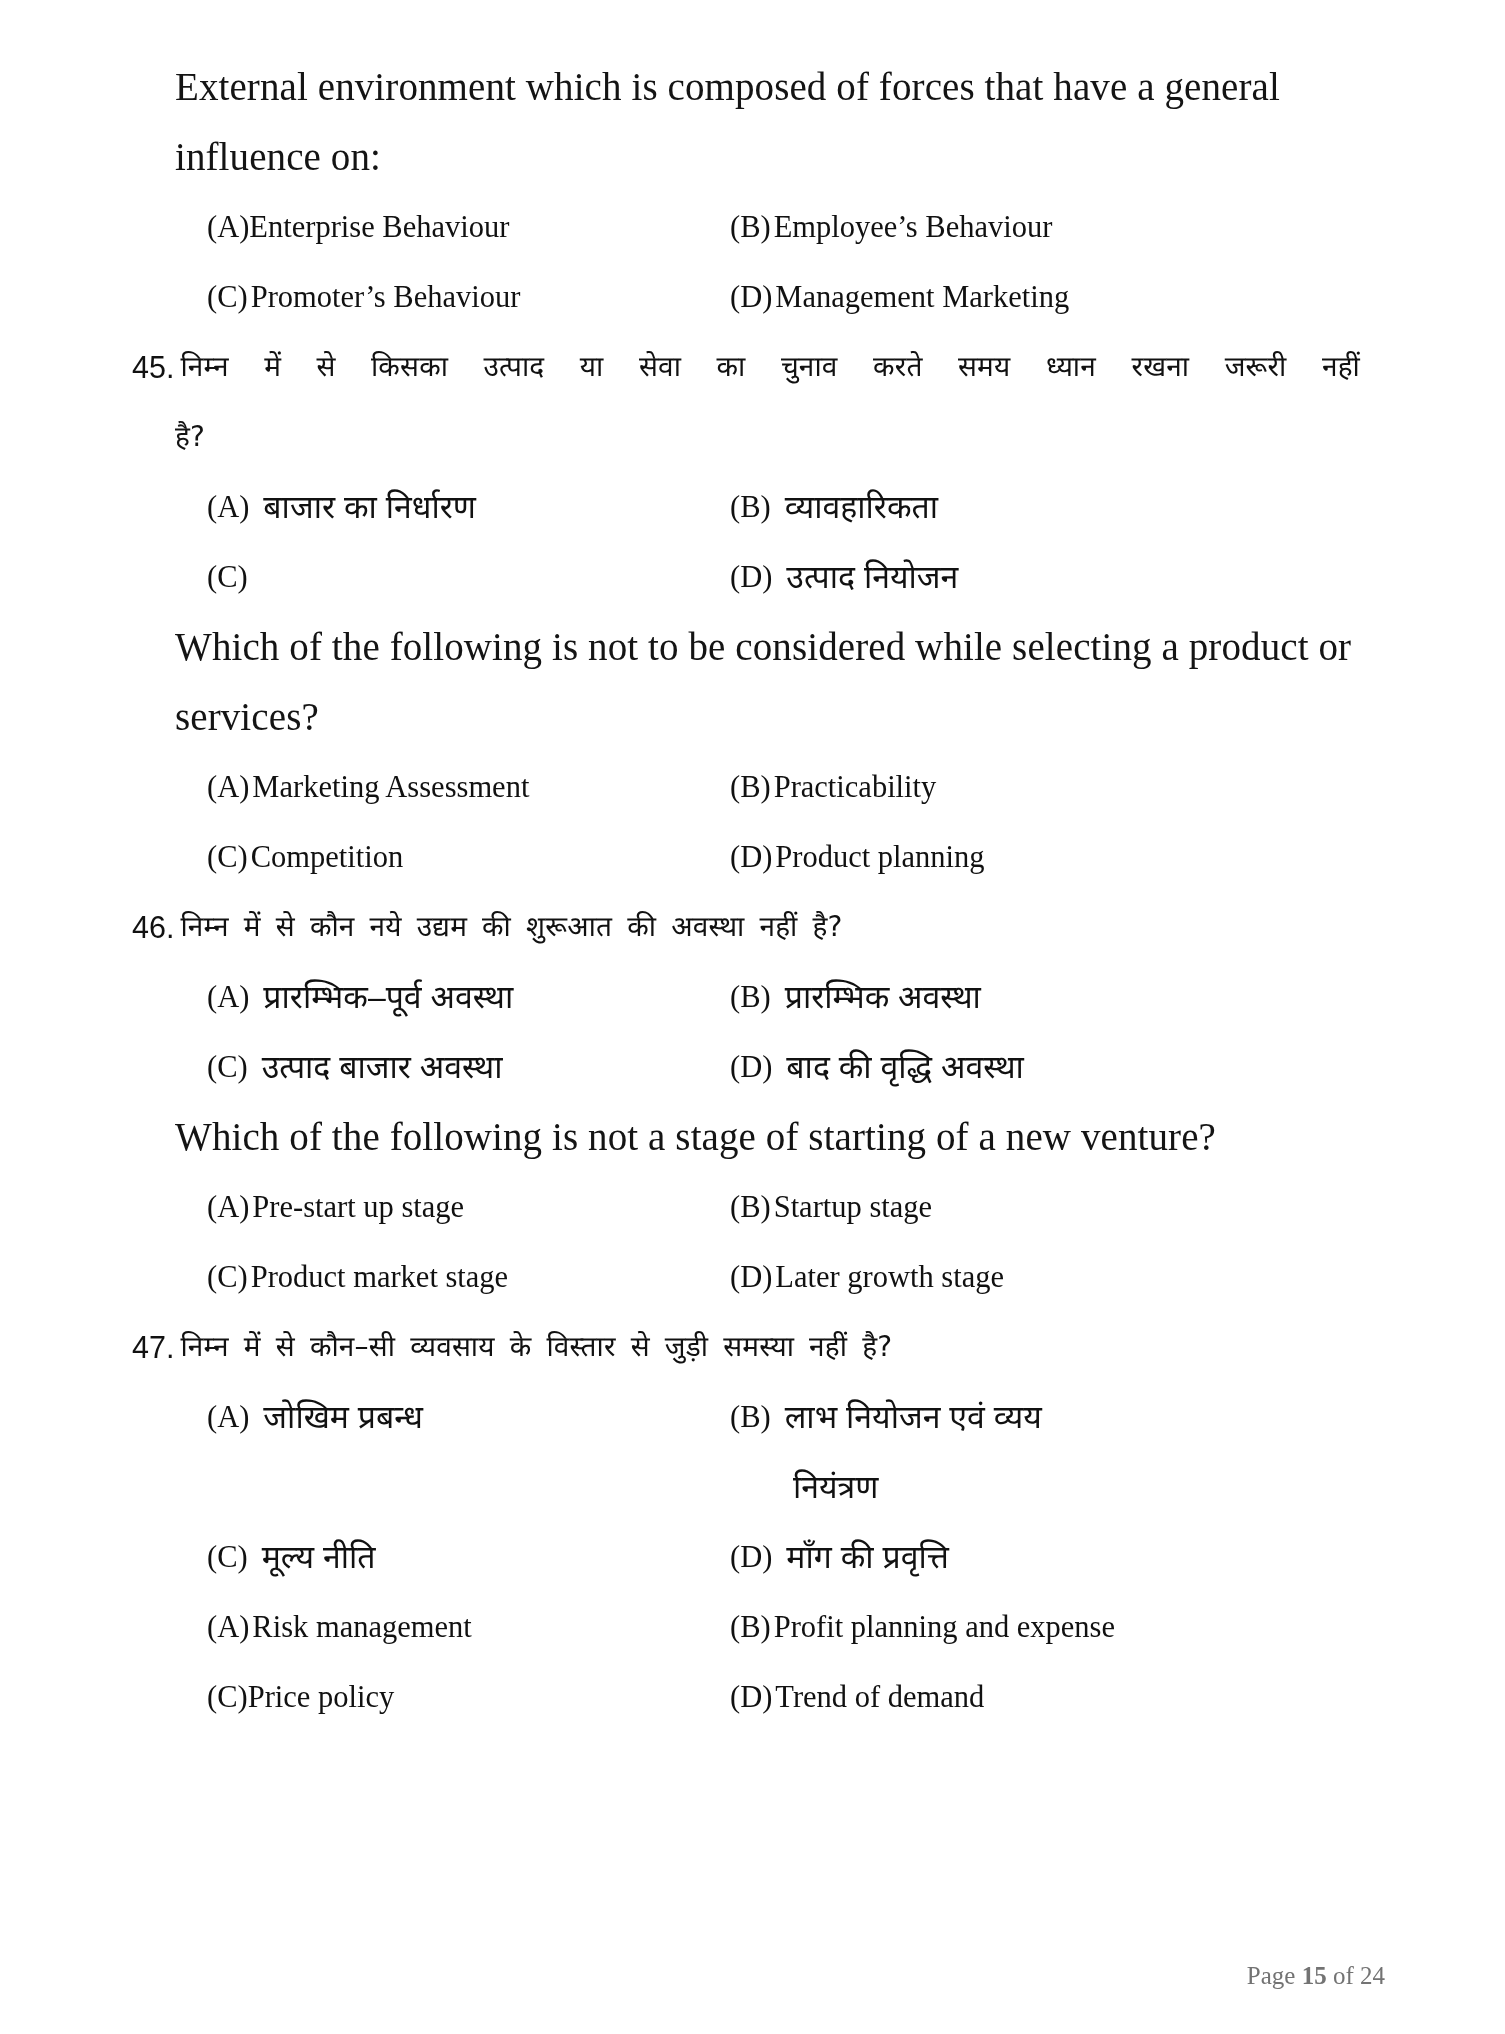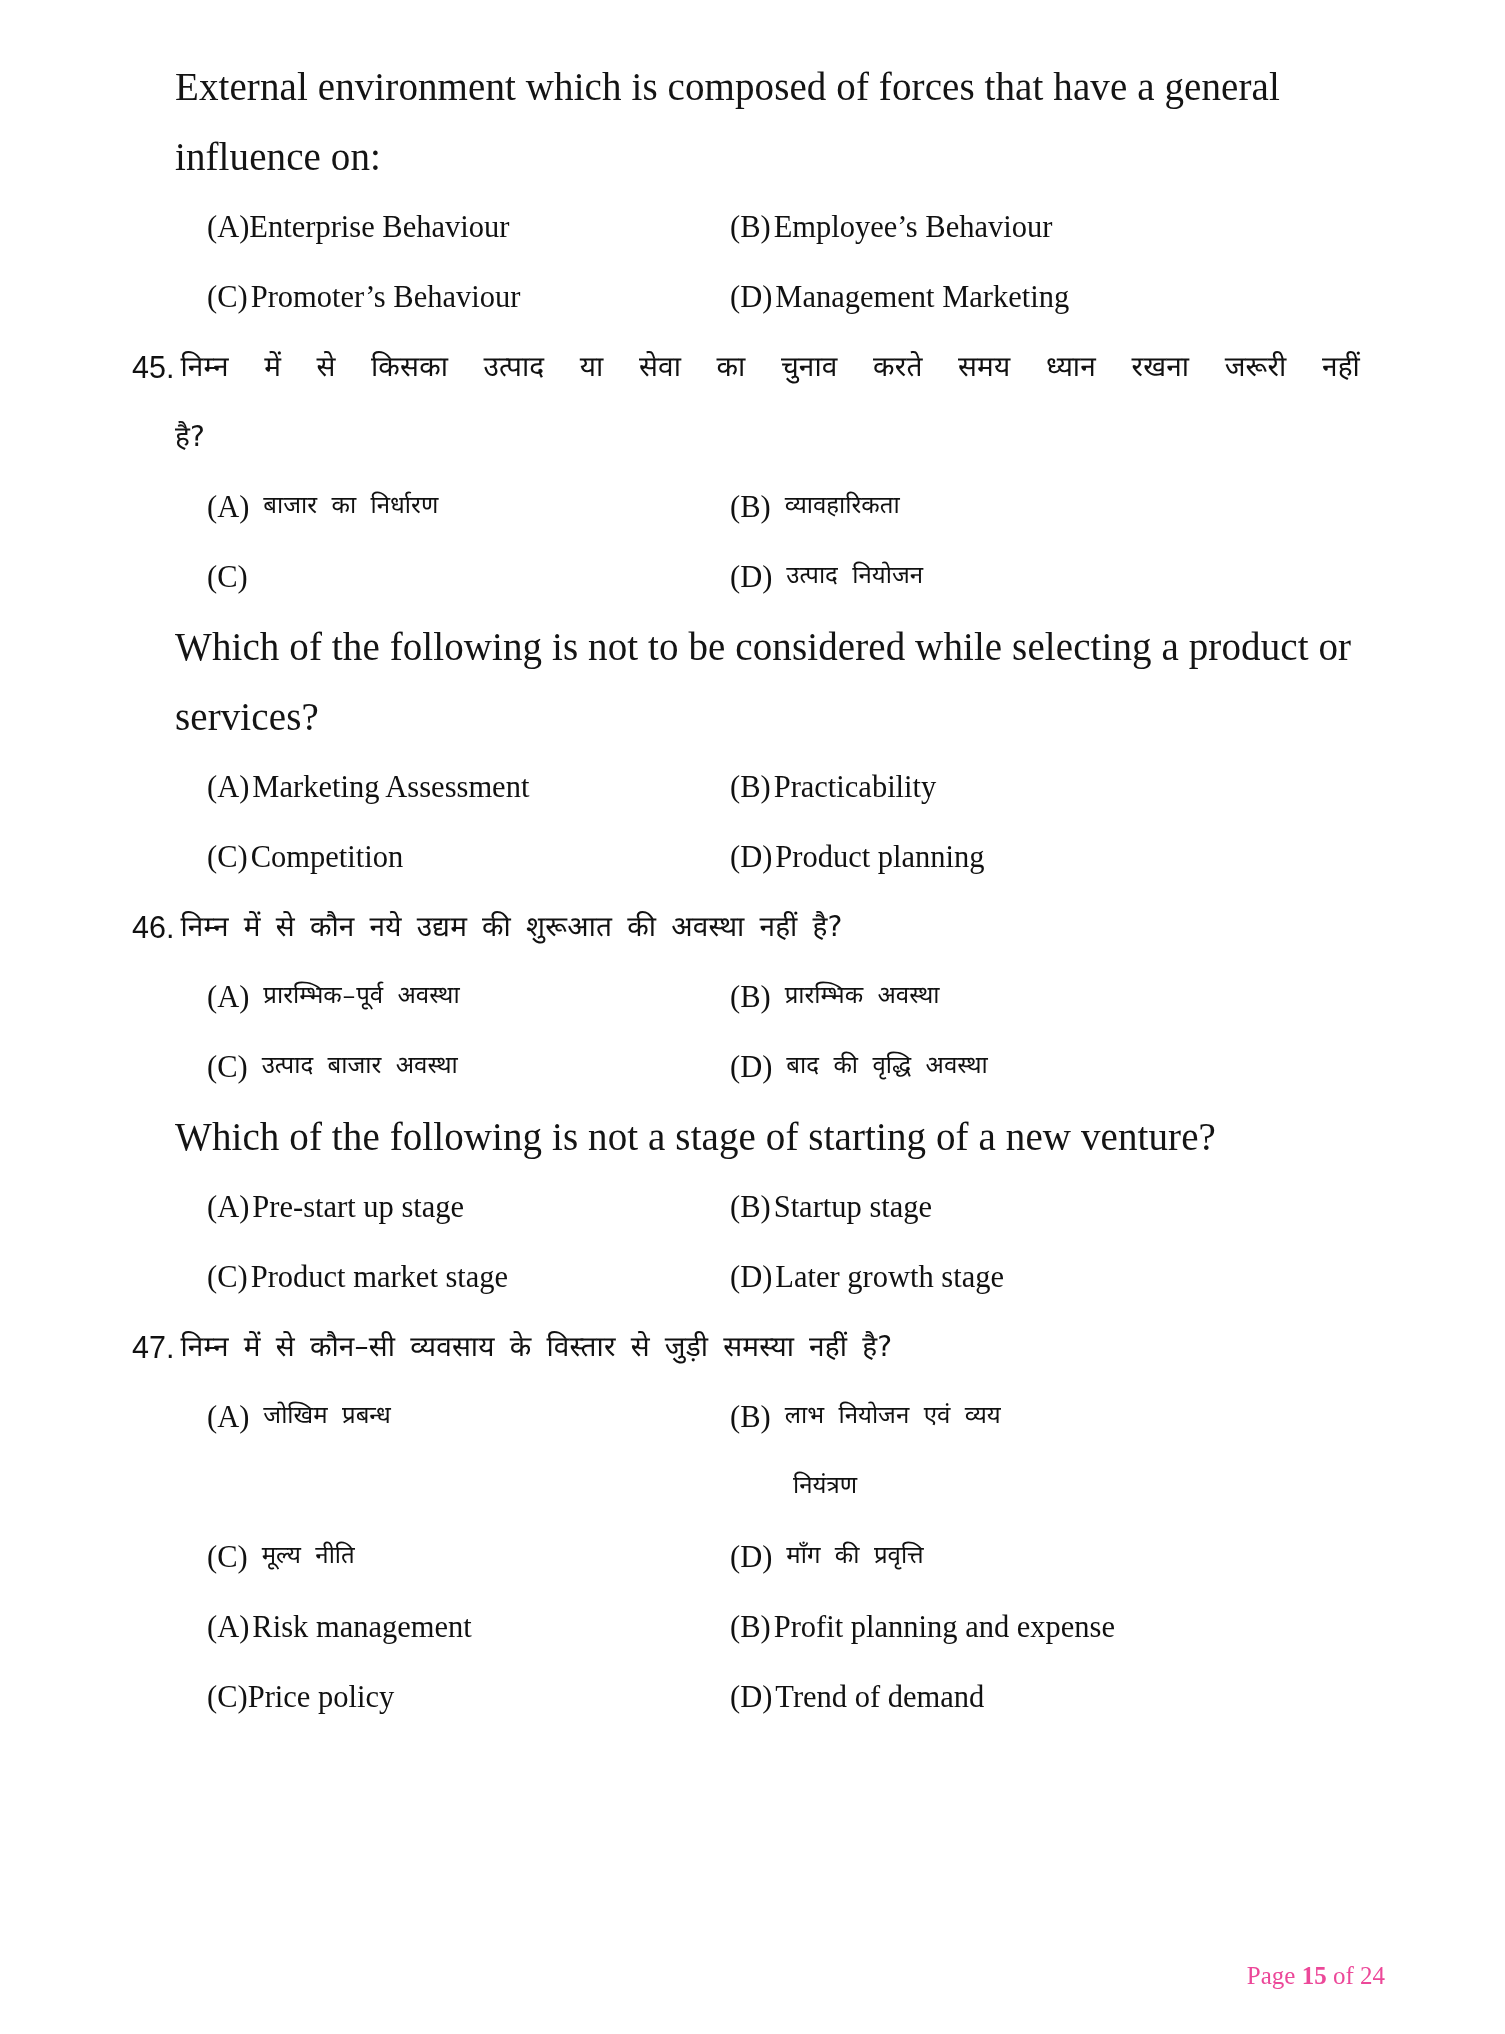--- a/index.html
+++ b/index.html
@@ -108,32 +108,32 @@
   .opt .val {
     flex: 1 1 auto;
   }
   .opt.gap .tag { padding-right: 14px; }
   .opt.nogap .tag { padding-right: 3px; }
   .opt.tight .tag { padding-right: 0px; }
 
   .opt-wrap { grid-column: 2; padding-left: 63px; line-height: 70px; }
 
   .en-body { font-family: "Liberation Serif", "DejaVu Serif", serif; font-size: 30.5px; }
-  .hi-body { font-family: Liberation Mono, monospace; font-size: 24px; }
+  .hi-body { font-family: Liberation Sans, sans-serif; font-size: 32px; }
 
   .stem-pad { padding-left: 10px; }
 
   
   .footer {
     position: absolute;
     right: 120px;
     bottom: 44px;
     font-family: "Liberation Serif", "DejaVu Serif", serif;
     font-size: 25px;
-    color: #ec4899;
+    color: #737373;
   }
   .footer b { font-weight: bold; }
 </style>
 </head>
 <body>
 
 <div class="page">
   <div class="content">
 
     <div class="question">

